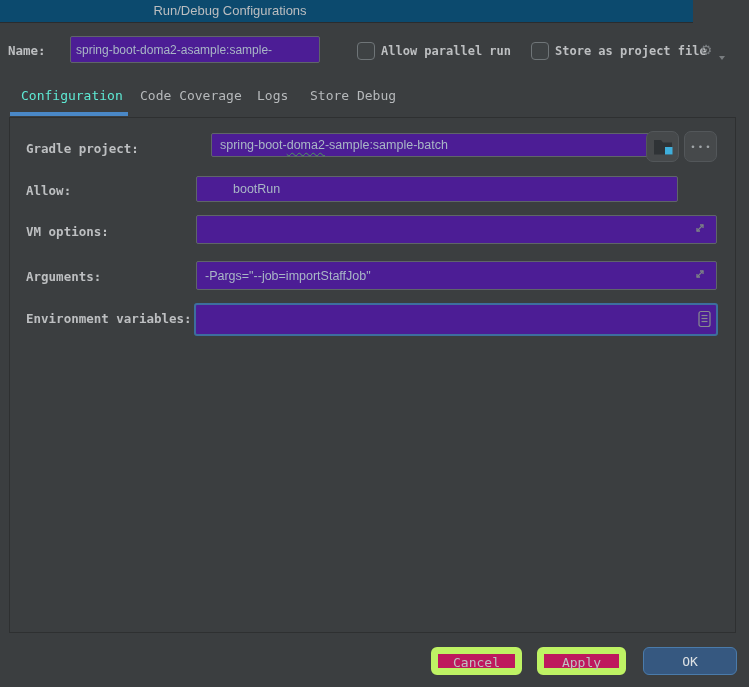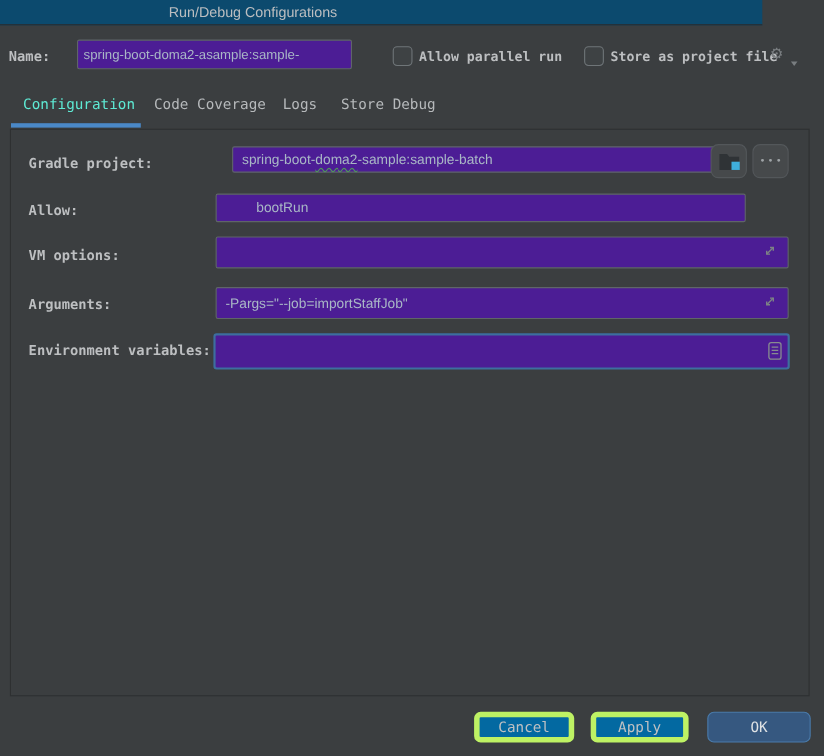--- a/index.html
+++ b/index.html
@@ -41,21 +41,21 @@
     display:flex;align-items:center;justify-content:center;}
   .dots{color:#A0A5A8;font-size:9px;letter-spacing:2px;text-indent:2px;}
   .expand-icon{position:absolute;cursor:pointer;}
   .doc-icon{position:absolute;cursor:pointer;}
   
   .env-field{border:2px solid #3D6E9E;border-radius:3px;}
   .squig{text-decoration:underline;text-decoration-style:wavy;
     text-decoration-color:#4E9B57;text-decoration-thickness:1px;text-underline-offset:3px;}
   
   .btn{position:absolute;top:647px;height:28px;border-radius:6px;cursor:pointer;
-    background:#0369a1;border:5px solid #bef264;color:#BFC1C3;
+    background:#be185d;border:7px solid #bef264;color:#BFC1C3;
     font-family:"DejaVu Sans Mono", monospace;font-size:13px;}
   .btn.primary{background:#365880;border:1px solid #4A7BAB;color:#DFE2E4;}
 </style>
 </head>
 <body>
 
 <div class="titlebar">
   <span class="title">Run/Debug Configurations</span>
 </div>
 

